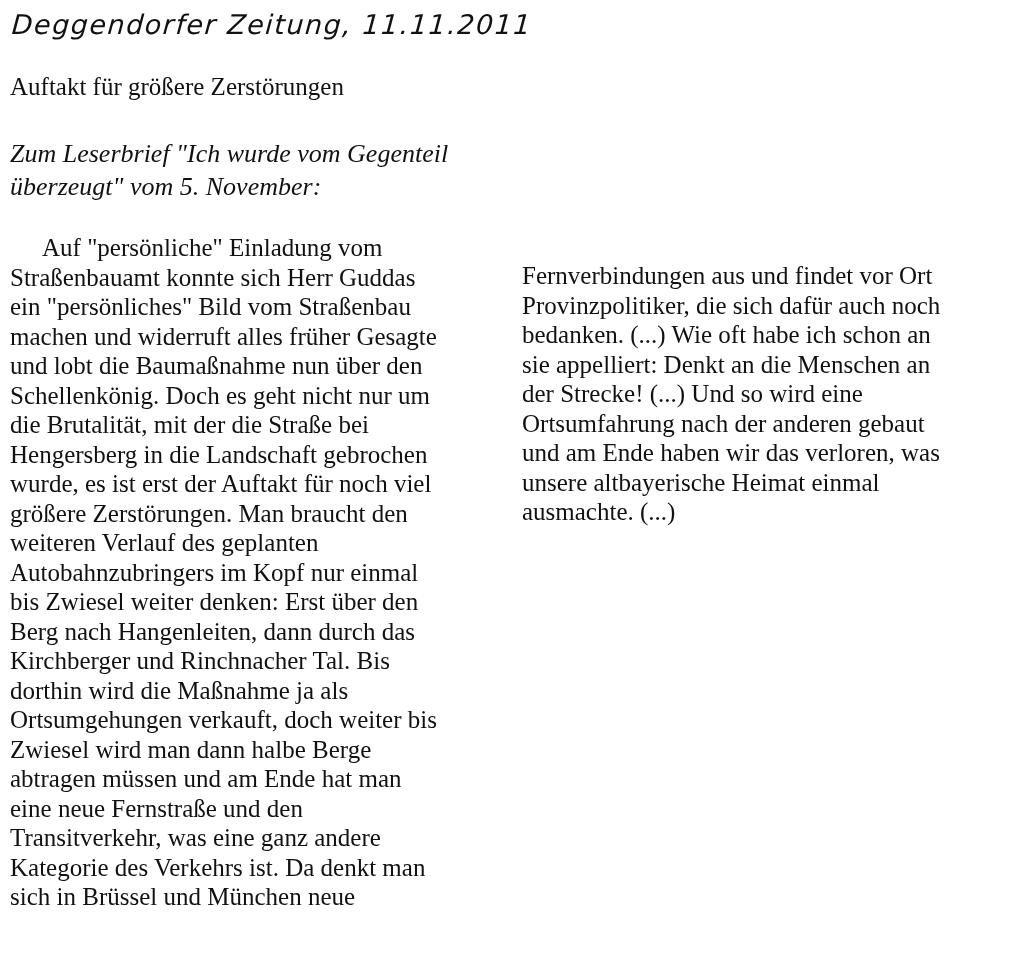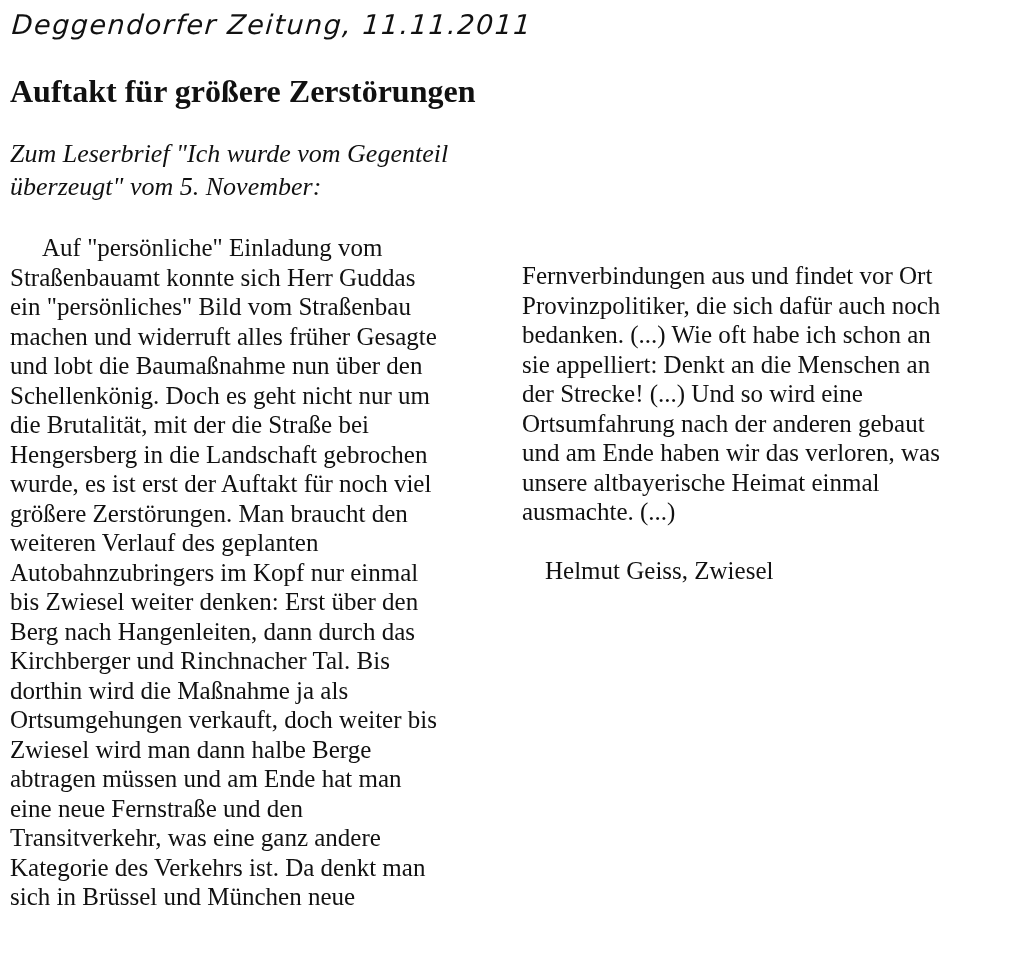--- a/index.html
+++ b/index.html
@@ -27,22 +27,22 @@
     transform: skewX(-4deg);
     transform-origin: left top;
     white-space: nowrap;
   }
   .headline {
     position: absolute;
     left: 10px;
     top: 73px;
     margin: 0;
     font-family: "Liberation Serif", serif;
-    font-weight: bold;
-    font-size: 32px;
+    font-weight: normal;
+    font-size: 25px;
     line-height: 1.15;
     white-space: nowrap;
   }
   .intro {
     position: absolute;
     left: 10px;
     top: 137px;
     margin: 0;
     font-style: italic;
     font-size: 26px;
@@ -114,15 +114,14 @@
   <div class="body-col col-right">Fernverbindungen aus und findet vor Ort
 Provinzpolitiker, die sich dafür auch noch
 bedanken. (...) Wie oft habe ich schon an
 sie appelliert: Denkt an die Menschen an
 der Strecke! (...) Und so wird eine
 Ortsumfahrung nach der anderen gebaut
 und am Ende haben wir das verloren, was
 unsere altbayerische Heimat einmal
 ausmachte. (...)</div>
 
-  <div class="signature">Helmut Geiss, Zwiesel</div>
 
 </div>
 
 </body></html>

